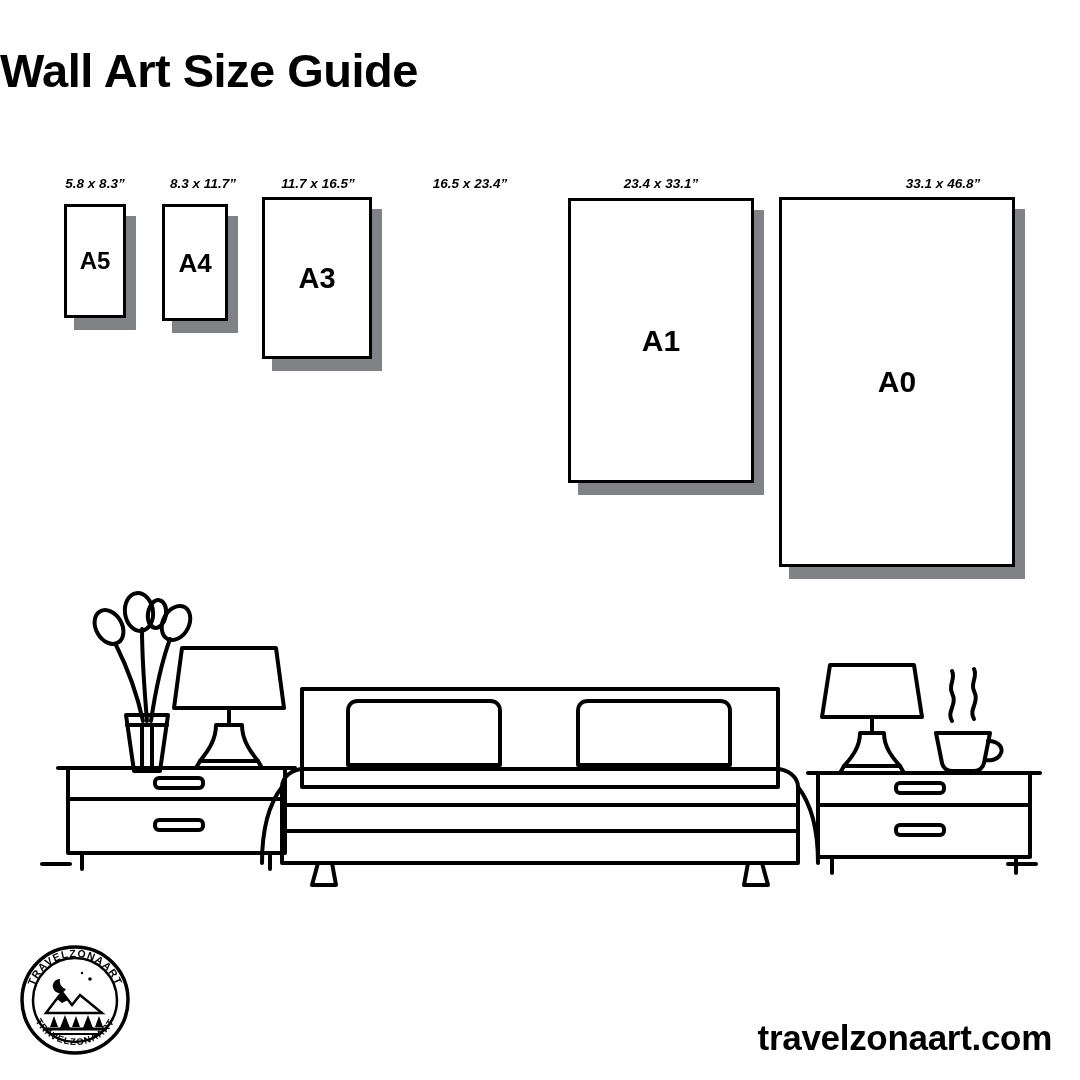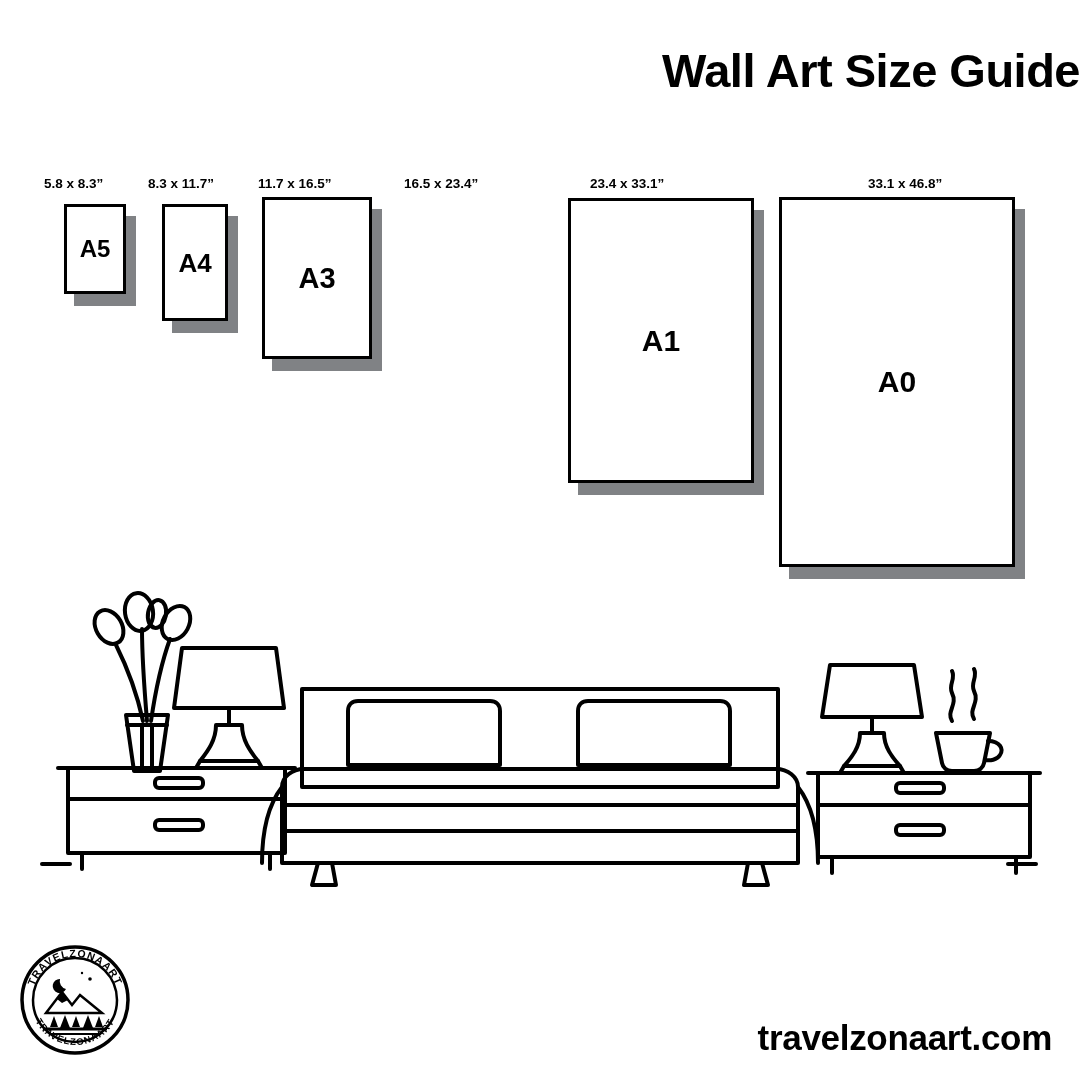--- a/index.html
+++ b/index.html
@@ -13,21 +13,21 @@
     position: relative;
     overflow: hidden;
   }
 
   
   .title {
     position: absolute;
     top: 45px;
     left: 0;
     width: 1080px;
-    text-align: right;
+    text-align: left;
     font-size: 47px;
     font-weight: bold;
     letter-spacing: -0.5px;
     line-height: 1.1;
   }
 
   
   #frames {
     position: absolute;
     left: 0;
@@ -59,20 +59,22 @@
   .frame-label {
     font-weight: bold;
     color: #000;
     line-height: 1;
   }
   .dim-label {
     position: absolute;
     font-size: 13.5px;
     font-weight: bold;
     white-space: nowrap;
+    text-align: center;
+    font-style: italic;
   }
 
   
   #furniture {
     position: absolute;
     left: 30px;
     top: 565px;
     width: 1020px;
     height: 330px;
   }
@@ -95,21 +97,21 @@
   }
 </style>
 </head>
 <body>
 
 <div class="title">Wall Art Size Guide</div>
 
 <div id="frames">
 
   <div class="dim-label" style="left:44px; top:176px; width:102px;">5.8 x 8.3”</div>
-  <div class="frame-group" style="left:64px; top:204px; width:62px; height:90px;">
+  <div class="frame-group" style="left:64px; top:204px; width:62px; height:114px;">
     <div class="frame-shadow"></div>
     <div class="frame-box">
       <span class="frame-label" style="font-size:24px;">A5</span>
     </div>
   </div>
 
   <div class="dim-label" style="left:148px; top:176px; width:110px;">8.3 x 11.7”</div>
   <div class="frame-group" style="left:162px; top:204px; width:66px; height:117px;">
     <div class="frame-shadow"></div>
     <div class="frame-box">

